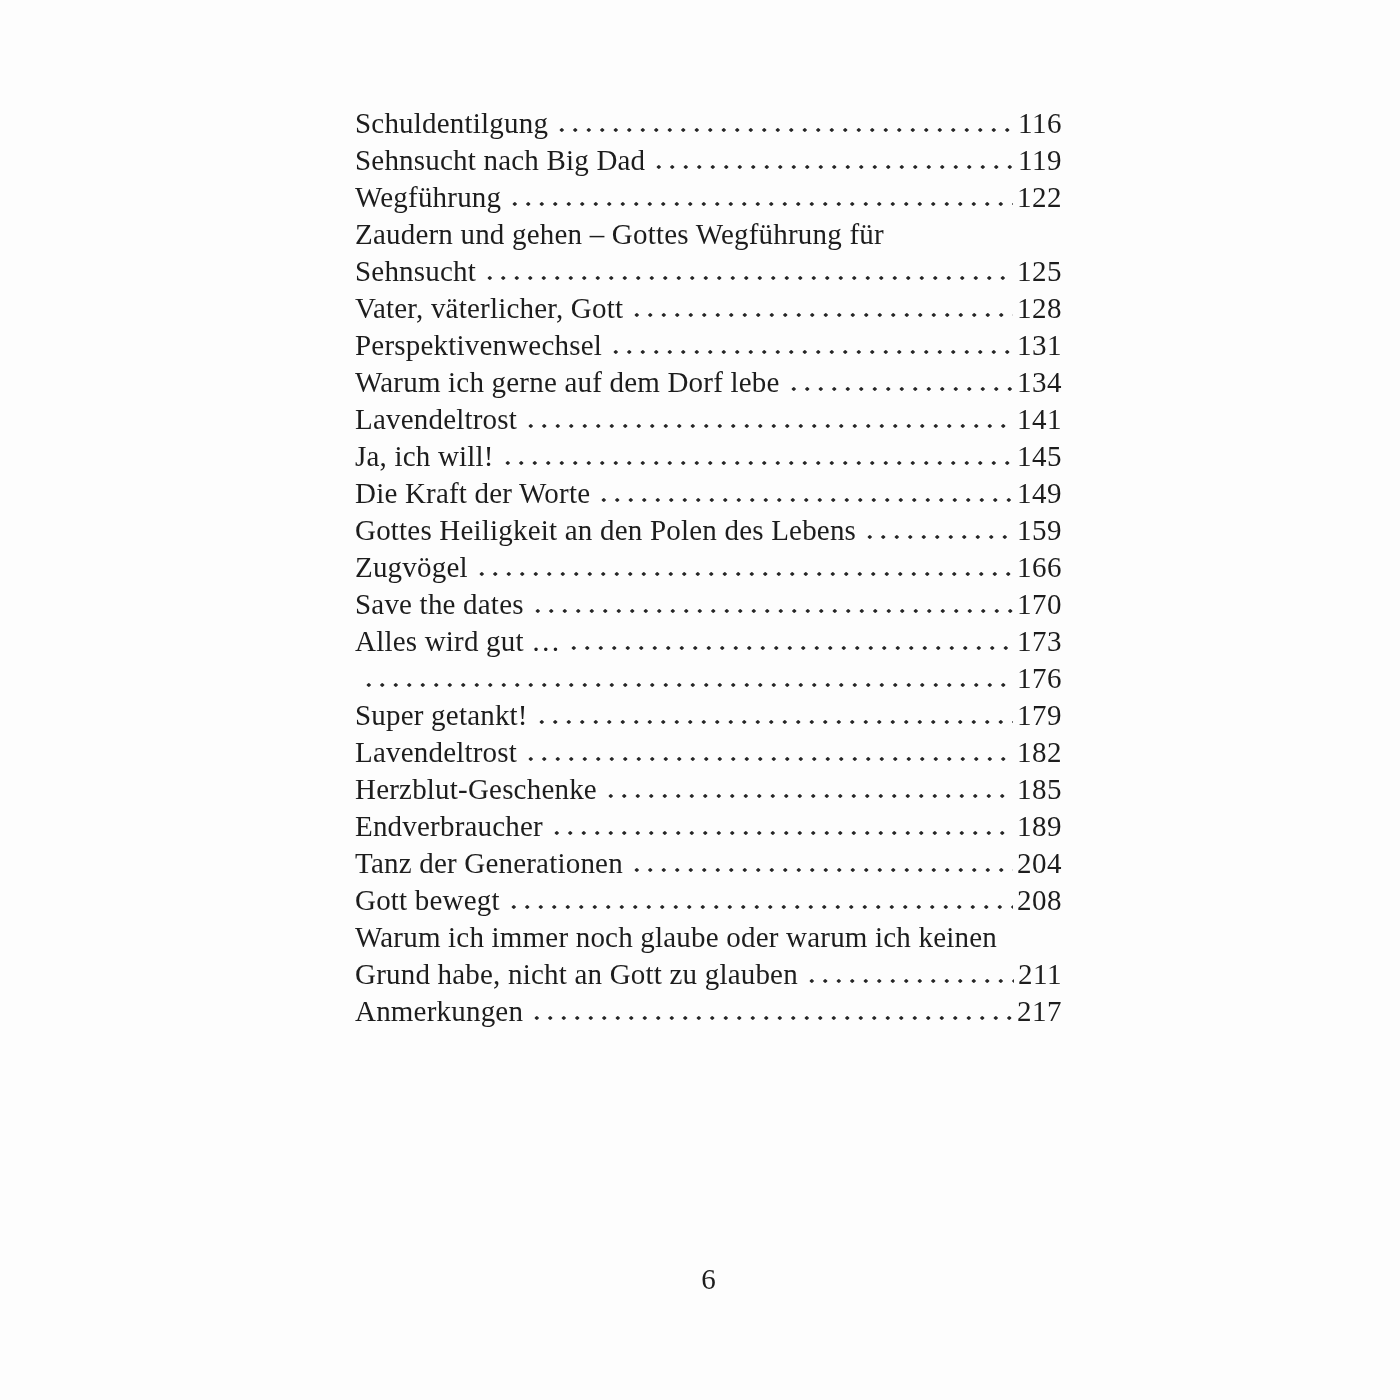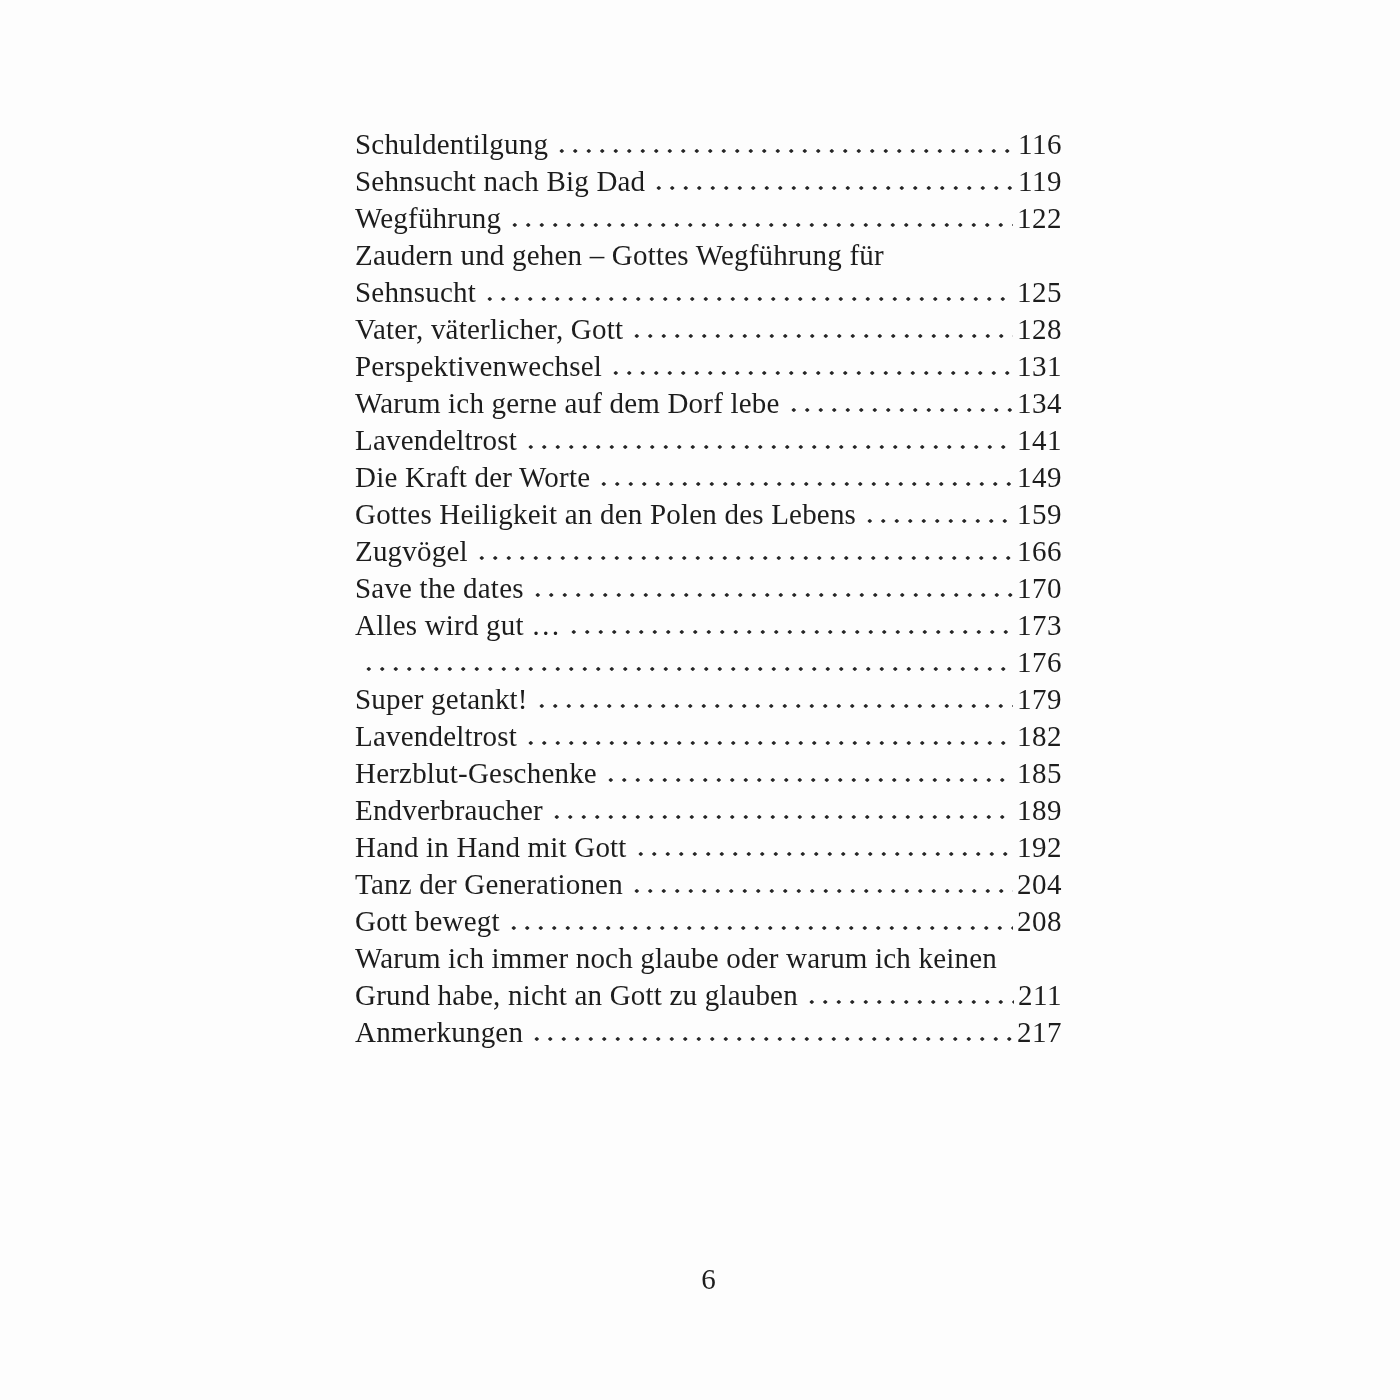--- a/index.html
+++ b/index.html
@@ -12,21 +12,21 @@
     width: 1400px;
     height: 1400px;
     background: #fdfdfd;
     overflow: hidden;
     font-family: "Liberation Serif", serif;
     color: #1d1d1d;
   }
   .toc-container {
     position: absolute;
     left: 355px;
-    top: 126px;
+    top: 105px;
     width: 707px;
     font-size: 29px;
     line-height: 37px;
   }
   .row {
     display: flex;
     align-items: baseline;
     height: 37px;
   }
   .title {
@@ -100,20 +100,25 @@
         <span class="title">Warum ich gerne auf dem Dorf lebe</span>
         <span class="leader"></span>
         <span class="pagenum">134</span>
       </div>
       <div class="row">
         <span class="title">Lavendeltrost</span>
         <span class="leader"></span>
         <span class="pagenum">141</span>
       </div>
       <div class="row">
+        <span class="title">Ja, ich will!</span>
+        <span class="leader"></span>
+        <span class="pagenum">145</span>
+      </div>
+      <div class="row">
         <span class="title">Die Kraft der Worte</span>
         <span class="leader"></span>
         <span class="pagenum">149</span>
       </div>
       <div class="row">
         <span class="title">Gottes Heiligkeit an den Polen des Lebens</span>
         <span class="leader"></span>
         <span class="pagenum">159</span>
       </div>
       <div class="row">
@@ -149,25 +154,20 @@
         <span class="title">Herzblut-Geschenke</span>
         <span class="leader"></span>
         <span class="pagenum">185</span>
       </div>
       <div class="row">
         <span class="title">Endverbraucher</span>
         <span class="leader"></span>
         <span class="pagenum">189</span>
       </div>
       <div class="row">
-        <span class="title">Hand in Hand mit Gott</span>
-        <span class="leader"></span>
-        <span class="pagenum">192</span>
-      </div>
-      <div class="row">
         <span class="title">Tanz der Generationen</span>
         <span class="leader"></span>
         <span class="pagenum">204</span>
       </div>
       <div class="row">
         <span class="title">Gott bewegt</span>
         <span class="leader"></span>
         <span class="pagenum">208</span>
       </div>
       <div class="row">

